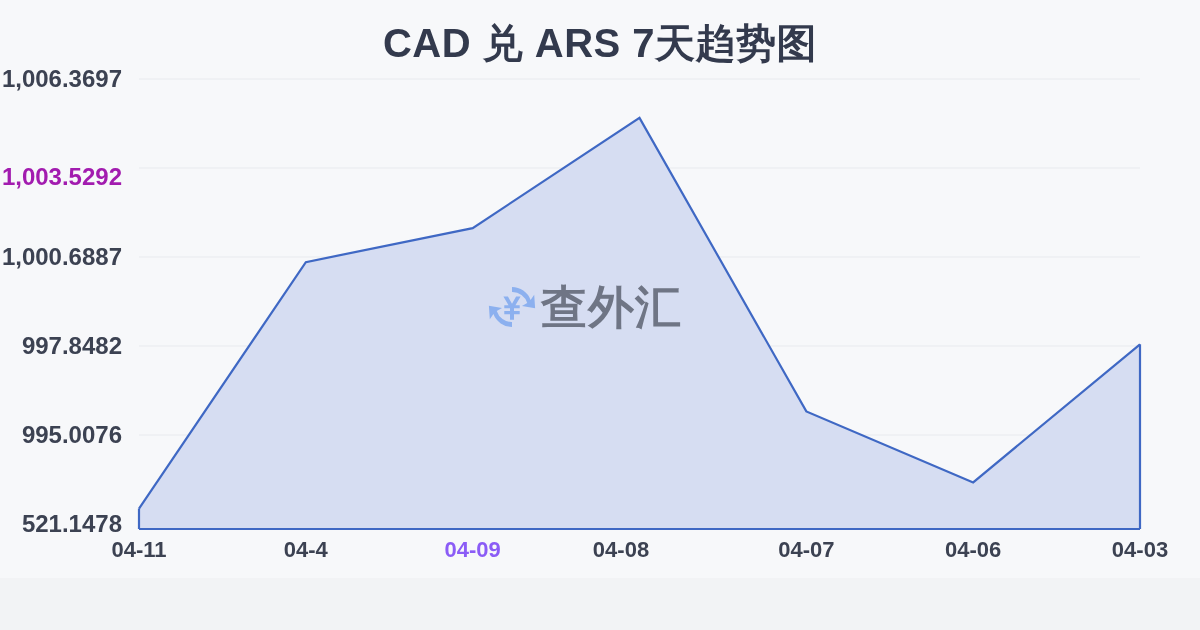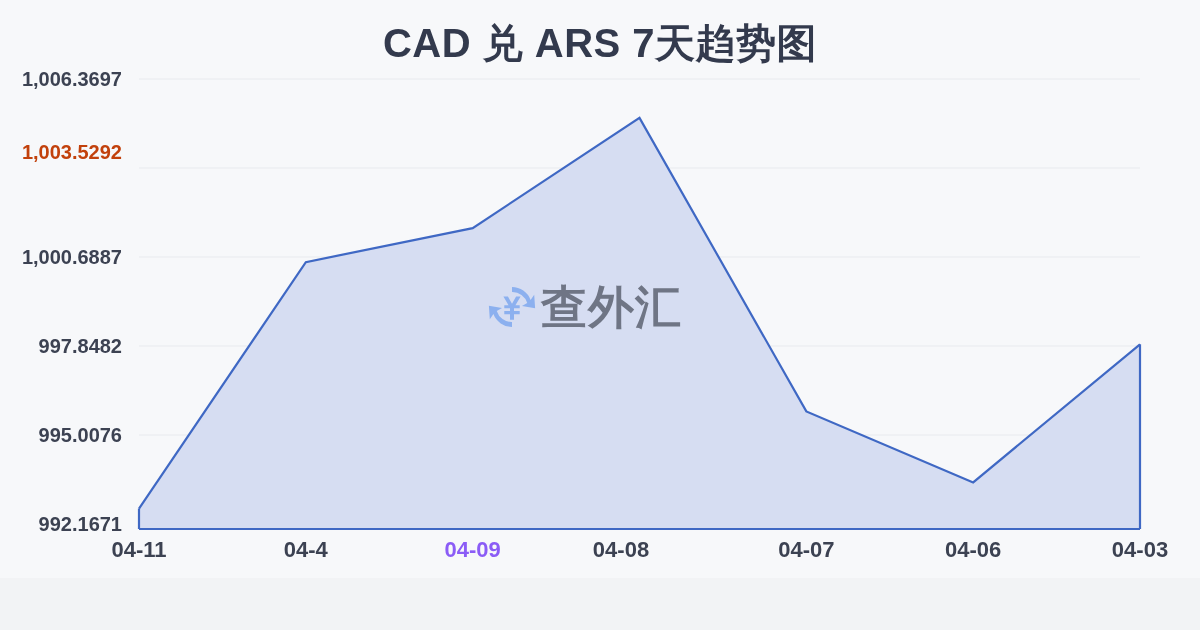--- a/index.html
+++ b/index.html
@@ -47,21 +47,21 @@
   #plot-svg {
     position: absolute;
     left: 0;
     top: 0;
   }
 
   .ytick-label {
     position: absolute;
     right: 0;
     text-align: center;
-    font-size: 20px;
+    font-size: 24px;
     font-weight: bold;
     color: #3c4252;
     white-space: nowrap;
     transform: translateY(-50%);
   }
 
   #y-axis-labels {
     position: absolute;
     left: 0;
     top: 0;
@@ -130,25 +130,25 @@
         </g>
       <path id="area-path" fill="#d6ddf2" stroke="none" d="M139.00 508.54 L305.83 262.12 L472.67 228.13 L639.50 117.85 L806.33 411.40 L973.17 482.39 L1140.00 344.29 L1140 529 L139 529 Z"></path>
       <path id="line-path" fill="none" stroke="#3f68c4" stroke-width="2.2" stroke-linejoin="miter" stroke-linecap="butt" d="M139.00 508.54 L305.83 262.12 L472.67 228.13 L639.50 117.85 L806.33 411.40 L973.17 482.39 L1140.00 344.29"></path>
       <line id="left-edge" stroke="#3f68c4" stroke-width="2.2" x1="139" y1="508.5375142579515" x2="139" y2="529"></line>
       <line id="right-edge" stroke="#3f68c4" stroke-width="2.2" x1="1140" y1="344.28737695914936" x2="1140" y2="529"></line>
       <line id="baseline" stroke="#3f68c4" stroke-width="2.2" x1="139" y1="529" x2="1140" y2="529"></line>
     </svg>
 
     <div id="y-axis-labels">
         <div class="ytick-label" style="top: 79px; color: rgb(60, 66, 82);">1,006.3697</div>
-        <div class="ytick-label" style="top: 152px; color: #c2410c;">1,003.5292</div>
+        <div class="ytick-label" style="top: 177px; color: #a21caf;">1,003.5292</div>
         <div class="ytick-label" style="top: 256.999px; color: rgb(60, 66, 82);">1,000.6887</div>
         <div class="ytick-label" style="top: 345.998px; color: rgb(60, 66, 82); margin-left: 28px;">997.8482</div>
         <div class="ytick-label" style="top: 435.001px; color: rgb(60, 66, 82);">995.0076</div>
-        <div class="ytick-label" style="top: 524px; color: rgb(60, 66, 82);">992.1671</div>
+        <div class="ytick-label" style="top: 524px; color: rgb(60, 66, 82);">521.1478</div>
       </div>
     <div id="x-axis-labels">
         <div class="xtick-label" style="left: 139px; color: rgb(60, 66, 82);">04-11</div>
         <div class="xtick-label" style="left: 305.833px; color: rgb(60, 66, 82);">04-4</div>
         <div class="xtick-label" style="left: 472.667px; color: #8b5cf6;">04-09</div>
         <div class="xtick-label" style="left: 621px; color: rgb(60, 66, 82);">04-08</div>
         <div class="xtick-label" style="left: 806.333px; color: rgb(60, 66, 82);">04-07</div>
         <div class="xtick-label" style="left: 973.167px; color: rgb(60, 66, 82);">04-06</div>
         <div class="xtick-label" style="left: 1140px; color: rgb(60, 66, 82);">04-03</div>
       </div>

